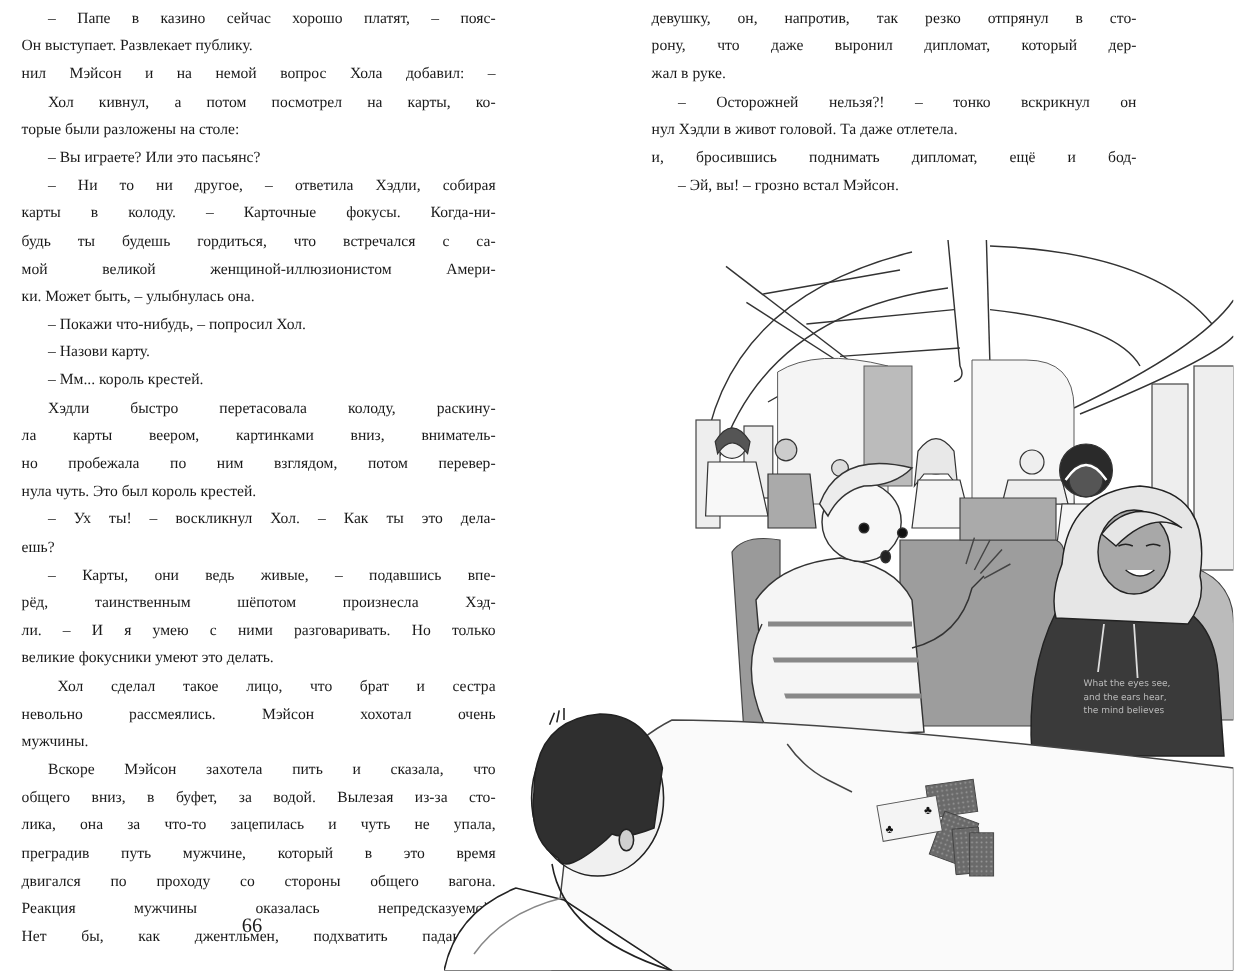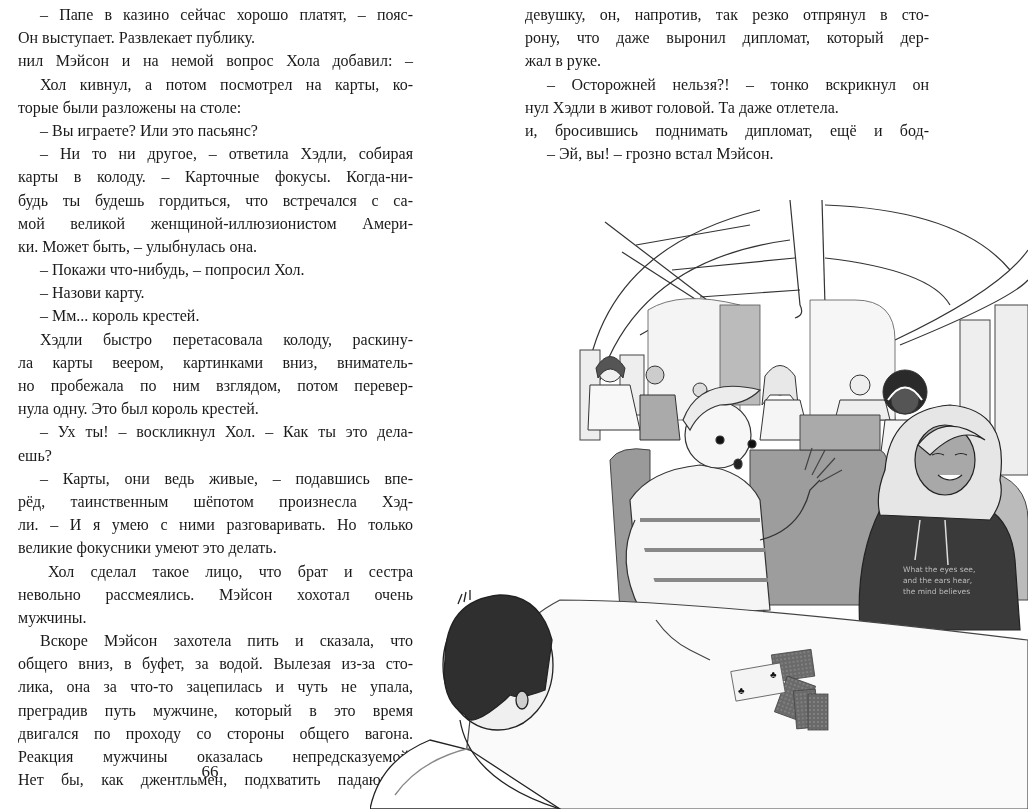--- a/index.html
+++ b/index.html
@@ -2,22 +2,22 @@
 <html><head>
   <meta charset="utf-8">
   <style>
     html, body { margin: 0; padding: 0; background: #ffffff; }
     body { width: 1028px; height: 809px; position: relative; overflow: hidden;
            font-family: "Liberation Serif", "DejaVu Serif", serif; color: #1a1a1a; }
     .page { position: absolute; top: 0; }
     .page-left { left: 0; width: 430px; height: 809px; }
     .col { position: absolute; }
     .col-left { left: 18px; top: 3px; width: 395px; }
-    .col-right { left: 525px; top: 3px; width: 404px; }
-    .line { display: block; height: 23.2px; line-height: 23.2px; font-size: 16px;
+    .col-right { left: 543px; top: 3px; width: 404px; }
+    .line { display: block; height: 23.2px; line-height: 23.2px; font-size: 13px;
             white-space: nowrap; text-align: justify; text-align-last: justify; }
     .line.last { text-align-last: left; }
     .line.indent { padding-left: 22px; }
     .line.indent2 { padding-left: 30px; }
     .page-number { position: absolute; left: 200px; top: 762px; width: 20px;
                    font-size: 17px; text-align: center; }
     .illustration { position: absolute; left: 370px; top: 190px; width: 658px; height: 619px; }
   </style>
 </head>
 <body>
@@ -34,21 +34,21 @@
     <span class="line">карты в колоду. – Карточные фокусы. Когда-ни-</span>
     <span class="line">будь ты будешь гордиться, что встречался с са-</span>
     <span class="line">мой великой женщиной-иллюзионистом Амери-</span>
     <span class="line last">ки. Может быть, – улыбнулась она.</span>
     <span class="line indent last">– Покажи что-нибудь, – попросил Хол.</span>
     <span class="line indent last">– Назови карту.</span>
     <span class="line indent last">– Мм... король крестей.</span>
     <span class="line indent">Хэдли быстро перетасовала колоду, раскину-</span>
     <span class="line">ла карты веером, картинками вниз, вниматель-</span>
     <span class="line">но пробежала по ним взглядом, потом перевер-</span>
-    <span class="line last">нула одну. Это был король крестей.</span>
+    <span class="line last">нула чуть. Это был король крестей.</span>
     <span class="line indent">– Ух ты! – воскликнул Хол. – Как ты это дела-</span>
     <span class="line last">ешь?</span>
     <span class="line indent">– Карты, они ведь живые, – подавшись впе-</span>
     <span class="line">рёд, таинственным шёпотом произнесла Хэд-</span>
     <span class="line">ли. – И я умею с ними разговаривать. Но только</span>
     <span class="line last">великие фокусники умеют это делать.</span>
     <span class="line indent2">Хол сделал такое лицо, что брат и сестра</span>
     <span class="line">невольно рассмеялись. Мэйсон хохотал очень</span>
     <span class="line last">мужчины.</span>
     <span class="line indent">Вскоре Мэйсон захотела пить и сказала, что</span>

